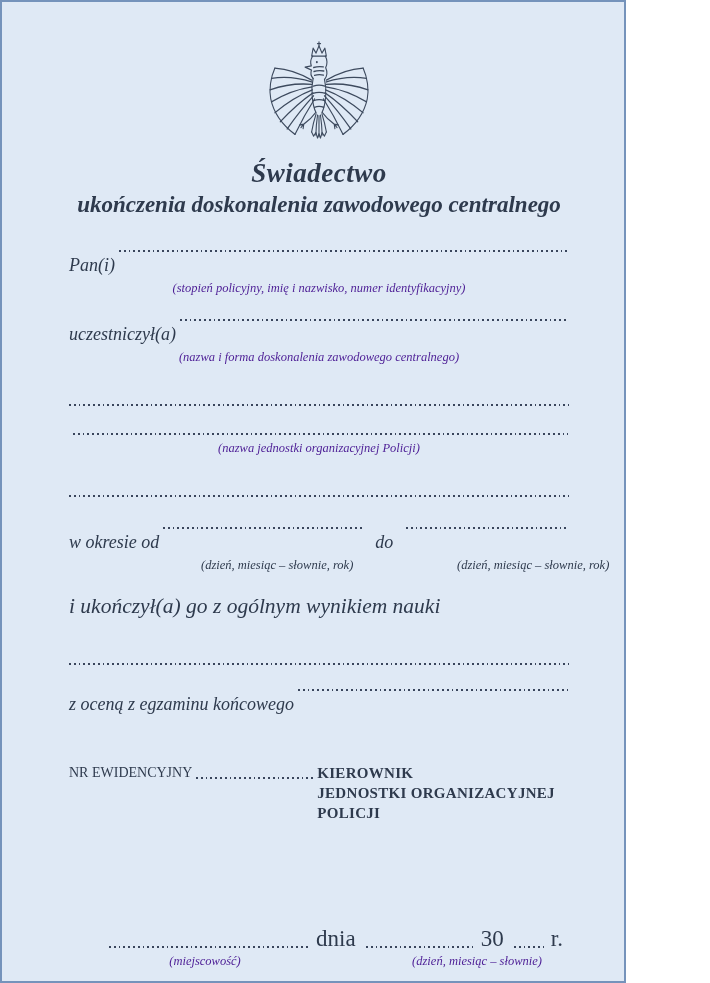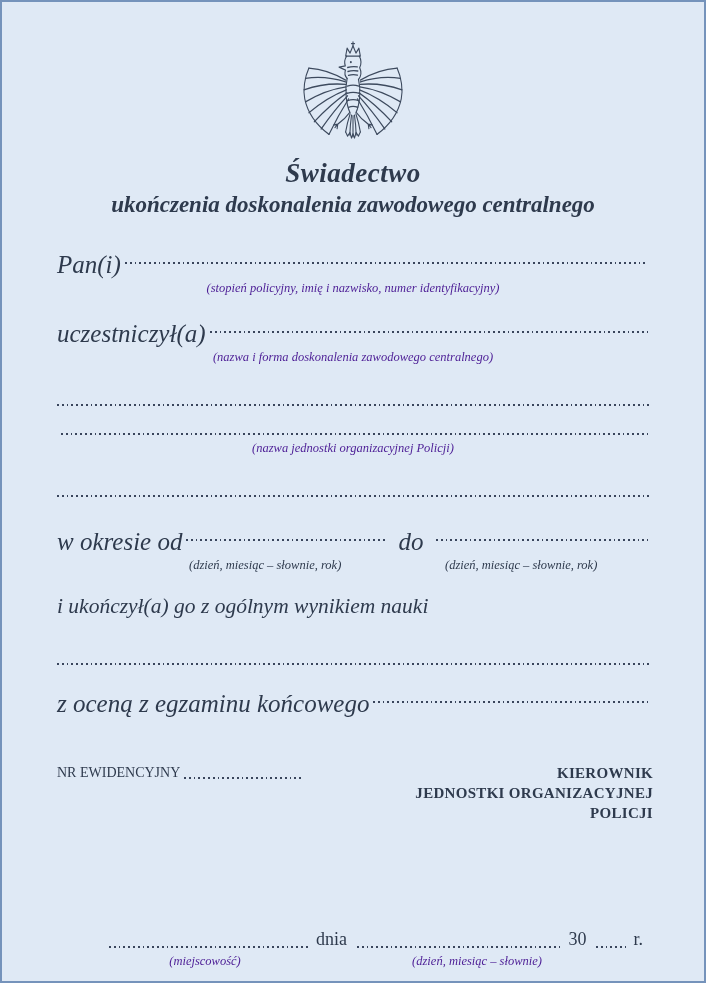--- a/index.html
+++ b/index.html
@@ -1,25 +1,26 @@
 <!DOCTYPE html>
 <html lang="pl"><head>
 <meta charset="utf-8">
 <style>
   * { box-sizing: border-box; margin: 0; padding: 0; }
   html, body { width: 710px; background: #ffffff; }
   body { font-family: "Liberation Serif", serif; }
 
   .page {
-    width: 706px; height: 983px;
+    width: 626px; height: 983px;
     background: #dfe9f5;
     border: 2px solid #7593bb;
     color: #2e3a4d;
     overflow: hidden;
     position: relative;
+    padding-left: 12px;
   }
 
   .eagle-wrap { margin-top: 36px; height: 112px; text-align: center; }
   .eagle-wrap svg { display: inline-block; }
 
   .title {
     margin-top: 8px;
     text-align: center;
     font-size: 27px; font-weight: bold; font-style: italic;
     line-height: 30px;
@@ -28,22 +29,22 @@
   .subtitle {
     margin-top: 2px;
     text-align: center;
     font-size: 23px; font-weight: bold; font-style: italic;
     line-height: 30px;
   }
 
   .content { padding: 0 55px; }
 
   .line {
-    display: flex; align-items: center;
-    font-size: 25px; font-style: italic;
+    display: flex; align-items: flex-start;
+    font-size: 18px; font-style: italic;
     line-height: 30px;
     white-space: nowrap;
   }
   .dots {
     flex: 1 1 auto;
     height: 2px;
     margin: 0 1px 5px 4px;
     background: repeating-linear-gradient(90deg, #39455c 0 1.8px, transparent 1.8px 4.8px);
   }
   .dots.fixed { flex: 0 0 auto; }
@@ -72,24 +73,24 @@
   .f-ocena { margin-top: 24px; }
 
   .okres-sep { margin: 0 9px; }
 
   .footer-row {
     margin-top: 44px;
     display: flex; justify-content: space-between; align-items: flex-start;
   }
   .nr-line { display: flex; align-items: flex-end; font-size: 14px; line-height: 20px; white-space: nowrap; }
   .nr-line .dots { width: 120px; margin-bottom: 4px; }
-  .signer { width: 300px; text-align: right; font-size: 15px; font-weight: bold; line-height: 20px; letter-spacing: 0.3px; margin-right: -4px; }
+  .signer { width: 300px; text-align: left; font-size: 15px; font-weight: bold; line-height: 20px; letter-spacing: 0.3px; margin-right: -4px; }
 
   .bottom { position: absolute; left: 55px; right: 55px; bottom: 8px; height: 48px; }
-  .bottom-row { display: flex; align-items: flex-end; font-size: 18px; line-height: 28px; white-space: nowrap; }
+  .bottom-row { display: flex; align-items: flex-end; font-size: 23px; line-height: 28px; white-space: nowrap; }
   .bottom-row .spacer { flex: 0 0 48px; }
   .bottom-row .word { margin: 0 6px; }
   .bottom-caps { position: relative; height: 18px; }
 </style>
 </head>
 <body>
 
 <div class="page">
 
   <div class="eagle-wrap">

